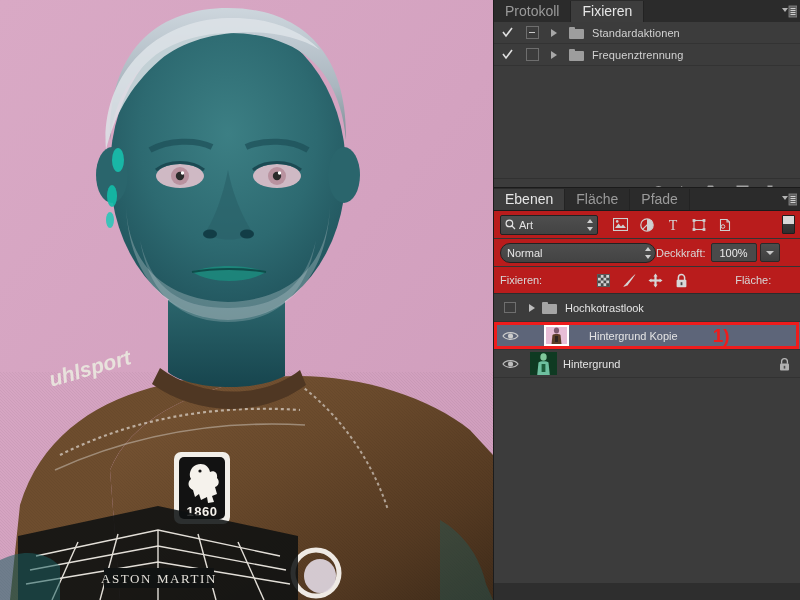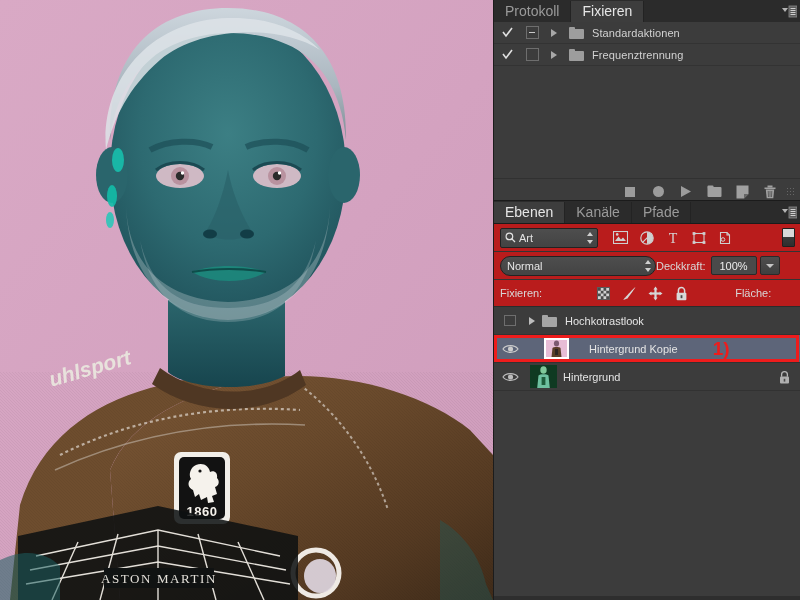--- a/index.html
+++ b/index.html
@@ -93,21 +93,21 @@
   }
   .grip{
     width:10px;height:10px;margin-left:2px;margin-right:1px;
     background:
       radial-gradient(circle, #6d6d6d 45%, transparent 46%) 0 0/3px 3px;
     opacity:.85;
   }
 
   
   #layers-panel{
-    position:absolute;left:0;top:200px;width:307px;height:396px;
+    position:absolute;left:0;top:187px;width:307px;height:396px;
     background:#3c3c3c;
   }
   #layers-tabbar{border-top:1px solid #1b1b1b;}
 
   .lp-row{
     height:27px;display:flex;align-items:center;
     padding:0 6px;background:#b91c1c;
     border-bottom:1px solid #343434;
   }
   
@@ -460,21 +460,21 @@
       </div>
     </div>
 
     <div id="layers-panel">
 
       <div class="tabbar" id="layers-tabbar">
         <div class="tab active">
           <span>Ebenen</span>
         </div>
         <div class="tab">
-          <span>Kanäle</span>
+          <span>Fläche</span>
         </div>
         <div class="tab">
           <span>Pfade</span>
         </div>
         <div class="panel-menu">
           <svg width="16" height="13" viewBox="0 0 16 13">
             <path d="M1 3 L7 3 L4 7 Z" fill="#b4b4b4"></path>
             <rect x="8" y="1" width="8" height="11" fill="#5a5a5a" stroke="#8e8e8e" stroke-width="0.8"></rect>
             <g stroke="#cfcfcf" stroke-width="1">
               <line x1="9.5" y1="3.5" x2="14.5" y2="3.5"></line>

